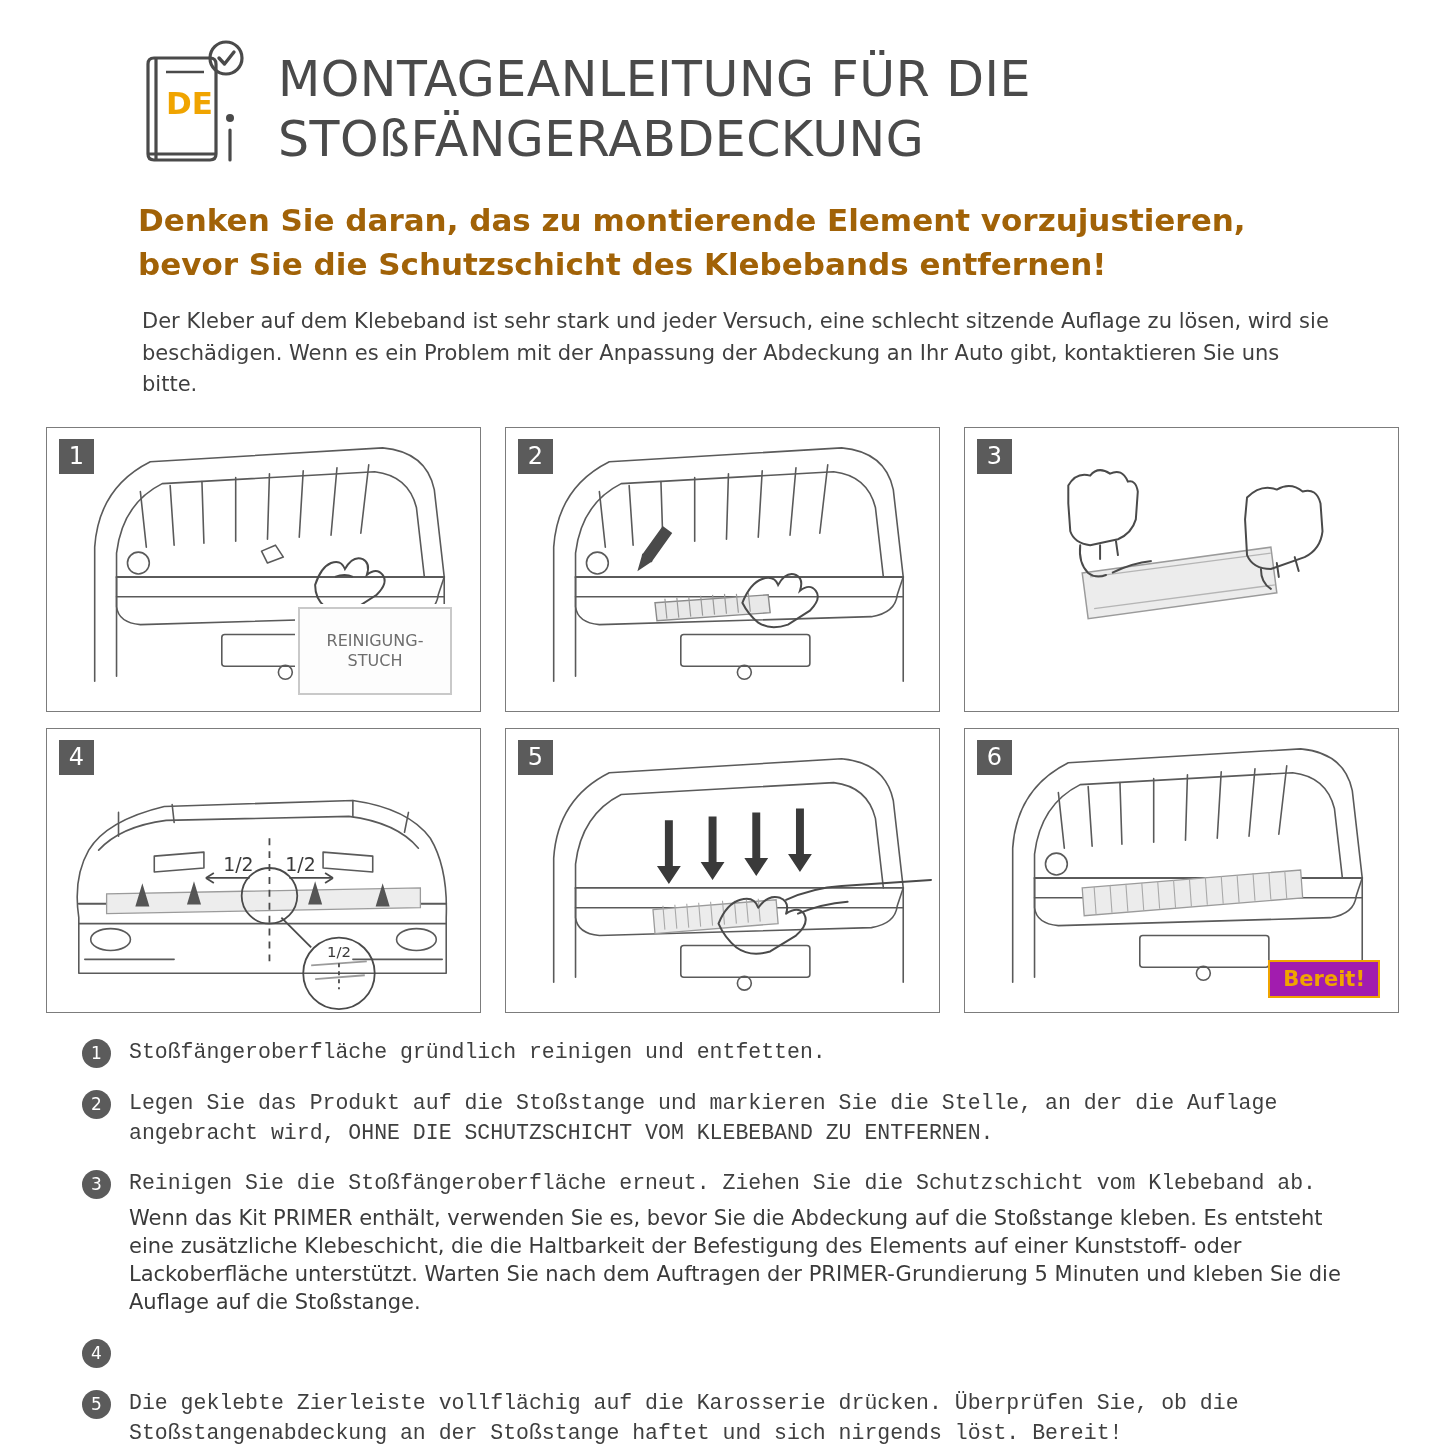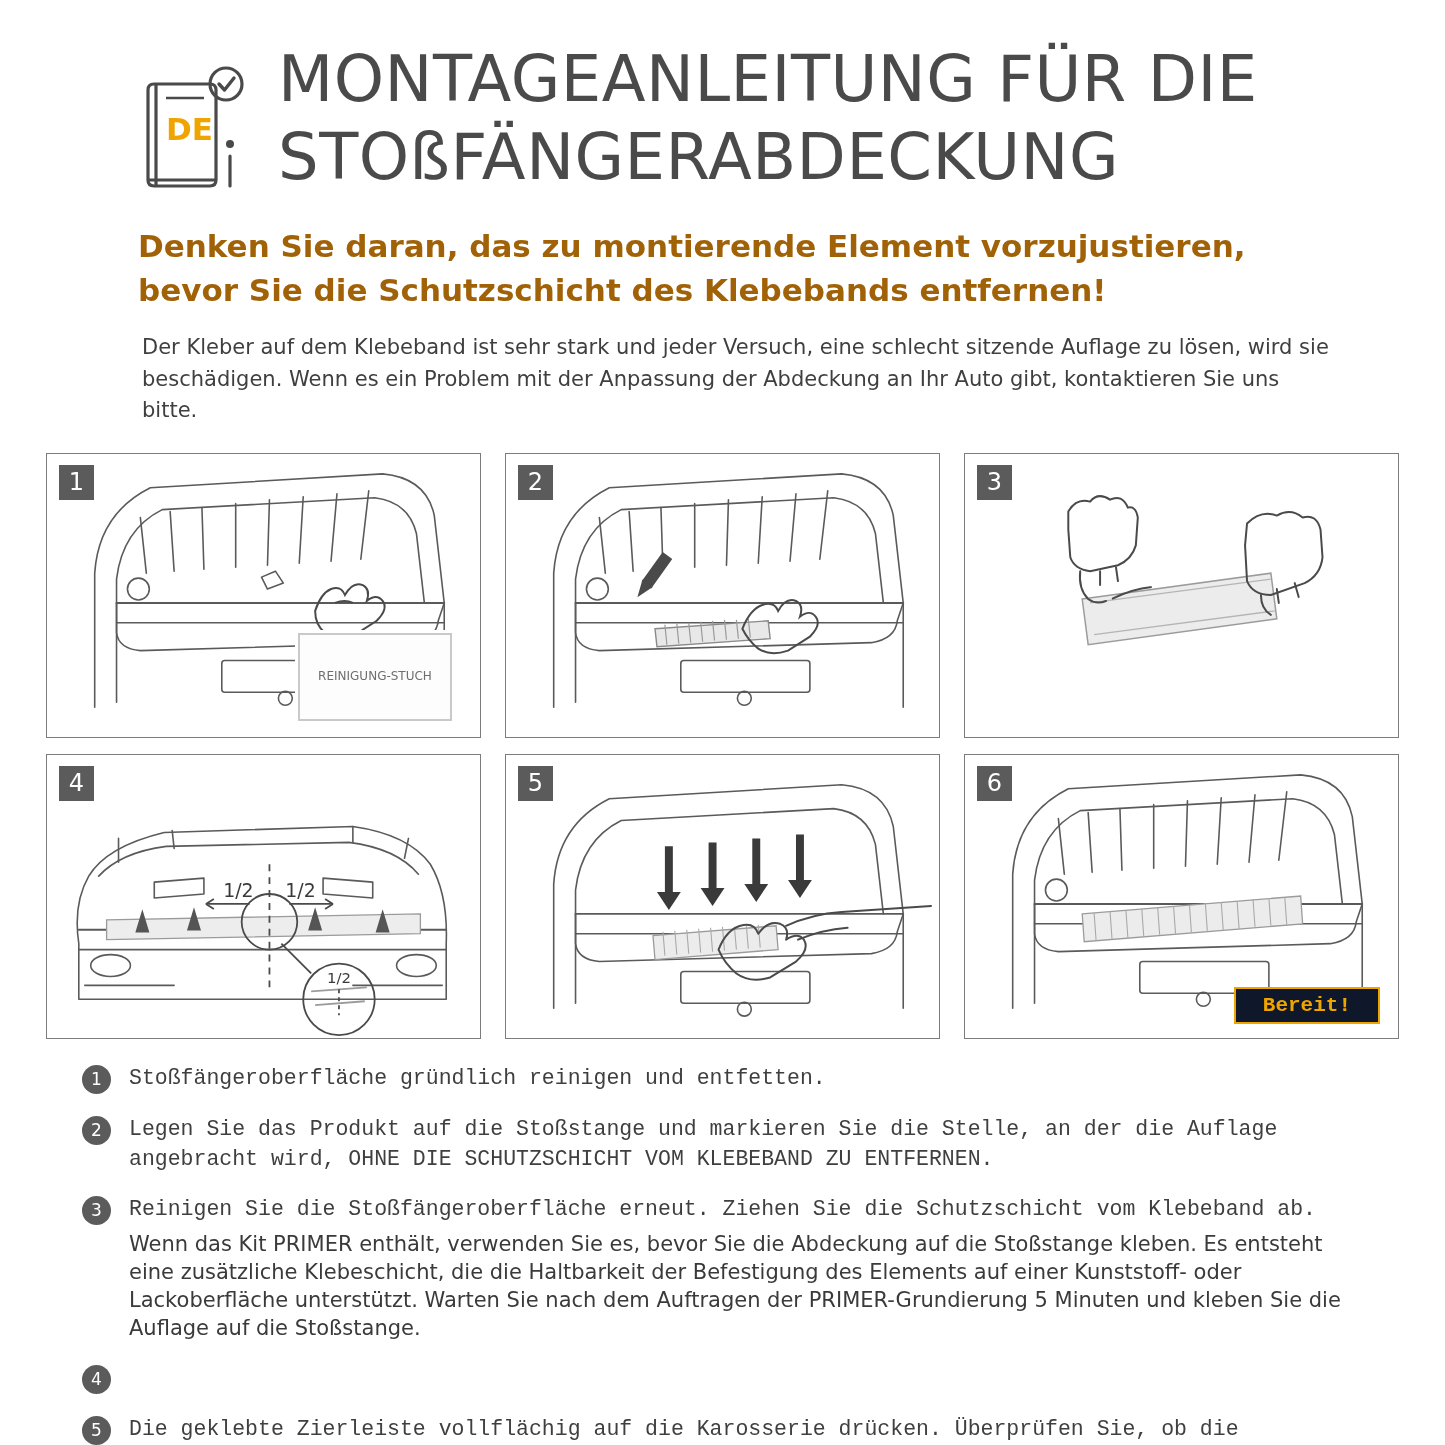--- a/index.html
+++ b/index.html
@@ -34,21 +34,21 @@
     height: 140px;
     flex: 0 0 auto;
     position: relative;
     top: 6px;
   }
   .title-block {
     flex: 1 1 auto;
     padding-top: 10px;
   }
   .main-title {
-    font-size: 64px;
+    font-size: 49px;
     line-height: 1.22;
     letter-spacing: 0.5px;
     color: #4a4a4a;
     font-weight: 400;
     font-family: "DejaVu Sans", sans-serif;
   }
 
   
   .intro-bold {
     margin-top: 28px;
@@ -104,41 +104,40 @@
   }
   .cloth-label {
     position: absolute;
     right: 28px;
     bottom: 16px;
     width: 150px;
     height: 84px;
     border: 2px solid #c9c9c9;
     background: #fdfdfd;
     color: #6e6e6e;
-    font-size: 12px;
+    font-size: 16px;
     line-height: 1.25;
     text-align: center;
     display: flex;
     align-items: center;
     justify-content: center;
     z-index: 4;
     box-shadow: 0 0 0 3px #ffffff;
   }
   .ready-label {
     position: absolute;
     right: 18px;
     bottom: 14px;
     border: 2px solid #f0a400;
     color: #f0a400;
     font-size: 21px;
     font-weight: bold;
-    padding: 5px 27px;
-    background: #0f172a;
+    padding: 5px 13px;
+    background: #a21caf;
     z-index: 4;
-    font-family: Liberation Mono, monospace;
   }
 
   
   .steps {
     margin-top: 24px;
     padding-left: 36px;
     padding-right: 30px;
   }
   .step {
     display: flex;

